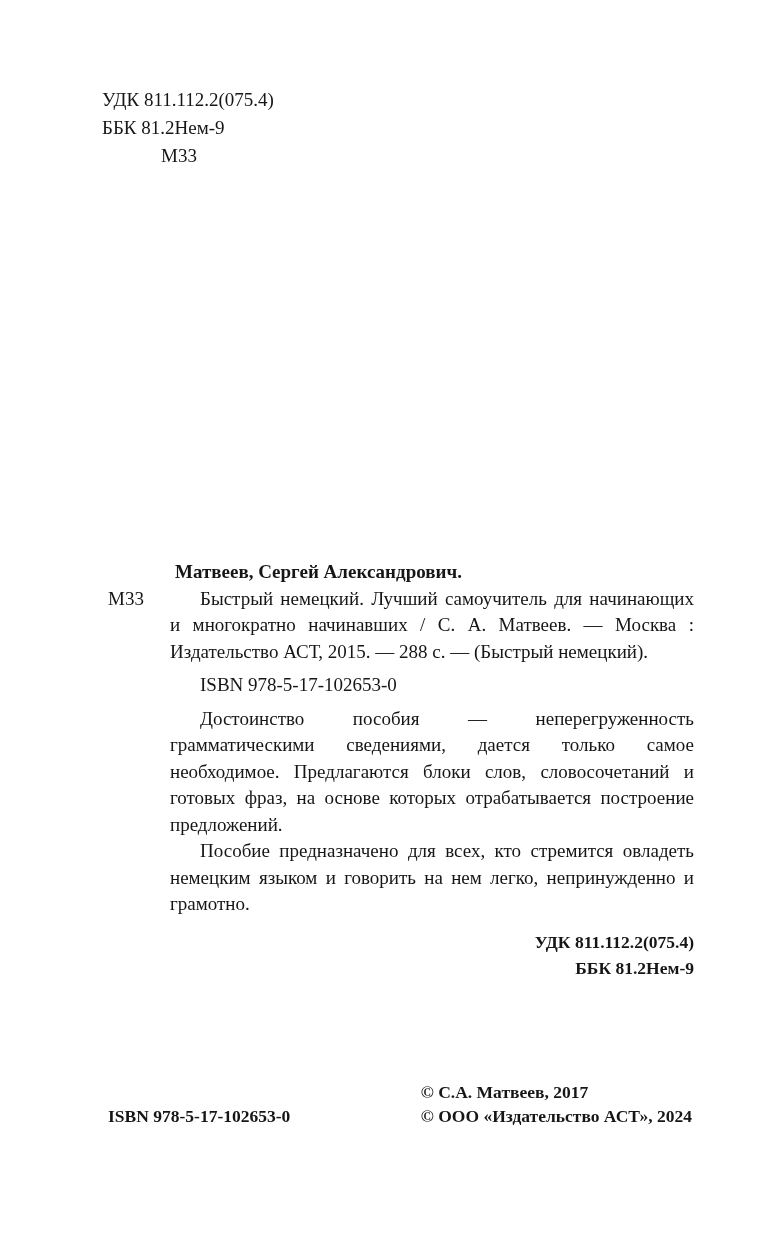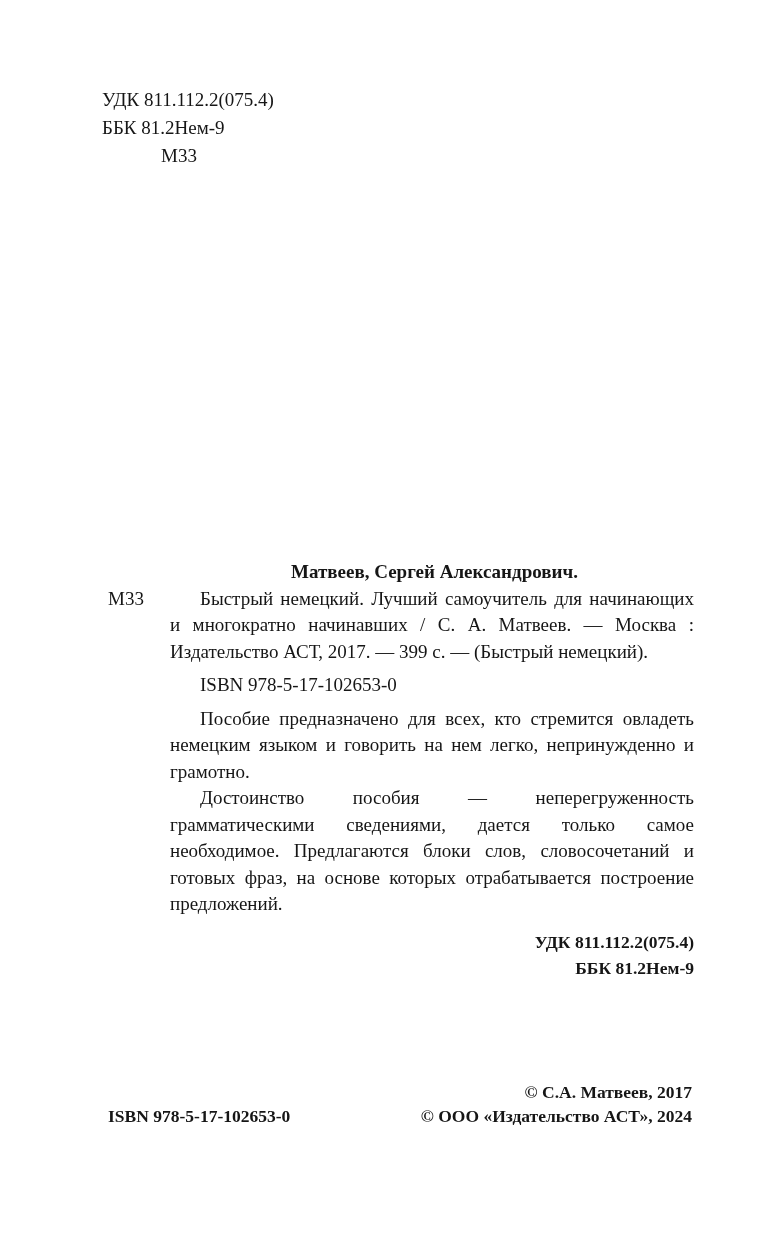--- a/index.html
+++ b/index.html
@@ -37,21 +37,21 @@
     margin: 0 0 0 62px;
     text-indent: 30px;
     text-align: justify;
     hyphens: auto;
     -webkit-hyphens: auto;
   }
   .catalog p.author-heading {
     font-weight: bold;
     margin-left: 67px;
     text-indent: 0;
-    text-align: center;
+    text-align: left;
   }
   .catalog p.isbn-line {
     margin-top: 7px;
     margin-bottom: 7px;
     text-align: left;
     hyphens: none;
   }
   .bib-row { position: relative; }
   .margin-code { position: absolute; left: 0; top: 0; }
 
@@ -69,43 +69,43 @@
     left: 108px;
     right: 76px;
     top: 1080px;
     font-size: 17.5px;
     line-height: 24px;
     font-weight: bold;
     display: flex;
     justify-content: space-between;
     align-items: flex-end;
   }
-  .footer-right { text-align: right; }
+  .footer-right { text-align: left; }
 </style>
 </head>
 <body>
 
 <div class="top-block">
   <div>УДК 811.112.2(075.4)</div>
   <div>ББК 81.2Нем-9</div>
   <div class="code">М33</div>
 </div>
 
 <div class="catalog">
   <p class="author-heading">Матвеев, Сергей Александрович.</p>
 
   <div class="bib-row">
     <span class="margin-code">М33</span>
-    <p class="bib-entry">Быстрый немецкий. Лучший самоучитель для начинающих и многократно начинавших / С. А. Матвеев. — Москва : Издательство АСТ, 2017. — 399 с. — (Быстрый немецкий).</p>
+    <p class="bib-entry">Быстрый немецкий. Лучший самоучитель для начинающих и многократно начинавших / С. А. Матвеев. — Москва : Издательство АСТ, 2015. — 288 с. — (Быстрый немецкий).</p>
   </div>
 
   <p class="isbn-line">ISBN 978-5-17-102653-0</p>
 
+  <p class="para">Достоинство пособия — неперегруженность грамматическими сведениями, дается только самое необходимое. Предлагаются блоки слов, словосочетаний и готовых фраз, на основе которых отрабатывается построение предложений.</p>
   <p class="para">Пособие предназначено для всех, кто стремится овладеть немецким языком и говорить на нем легко, непринужденно и грамотно.</p>
-  <p class="para">Достоинство пособия — неперегруженность грамматическими сведениями, дается только самое необходимое. Предлагаются блоки слов, словосочетаний и готовых фраз, на основе которых отрабатывается построение предложений.</p>
 
   <div class="codes-right">
     <div>УДК 811.112.2(075.4)</div>
     <div>ББК 81.2Нем-9</div>
   </div>
 </div>
 
 <div class="footer">
   <div>ISBN 978-5-17-102653-0</div>
   <div class="footer-right">

